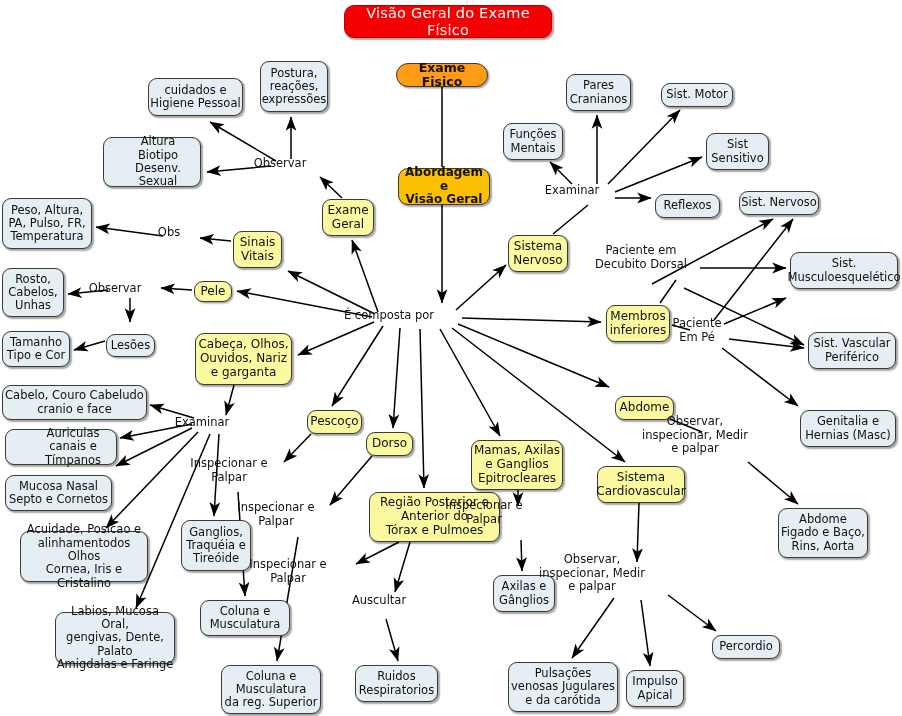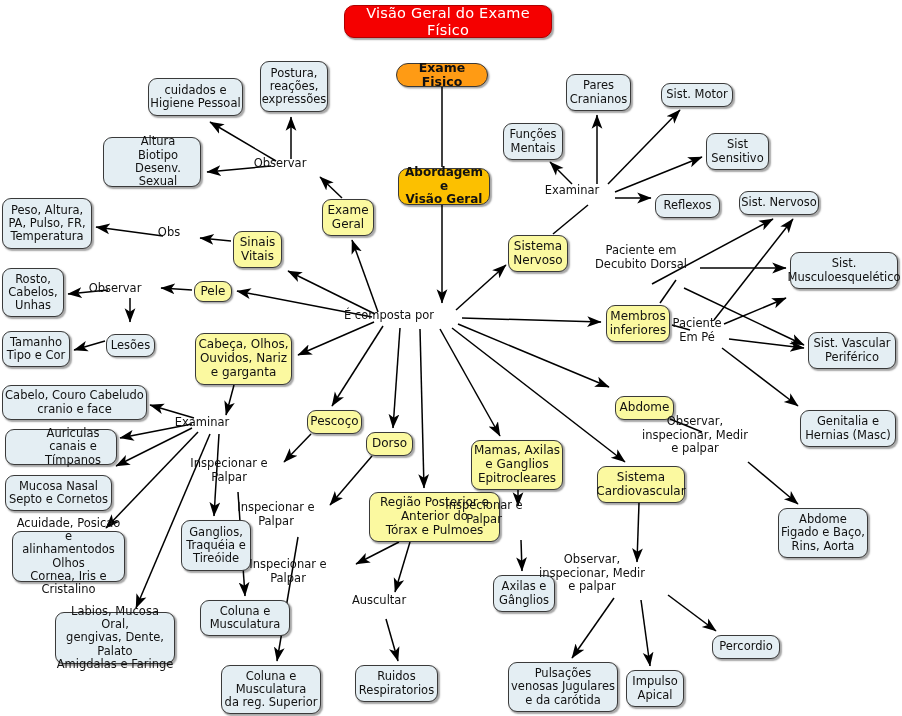--- a/index.html
+++ b/index.html
@@ -124,21 +124,21 @@
 Tipo e Cor</div>
       <div class="node n-yellow" style="left: 195px; top: 333px; width: 97px; height: 52px; white-space: pre-line;">Cabeça, Olhos,
 Ouvidos, Nariz
 e garganta</div>
       <div class="node n-blue" style="left: 2px; top: 385px; width: 145px; height: 35px; white-space: pre-line;">Cabelo,  Couro Cabeludo
 cranio e face</div>
       <div class="node n-blue" style="left: 5px; top: 429px; width: 112px; height: 36px; white-space: pre-line; padding-left: 24px;">Auriculas
 canais e Tímpanos</div>
       <div class="node n-blue" style="left: 5px; top: 475px; width: 107px; height: 36px; white-space: pre-line;">Mucosa Nasal
 Septo e Cornetos</div>
-      <div class="node n-blue" style="left: 12px; top: 531px; width: 113px; height: 51px; white-space: pre-line;">Acuidade, Posicao e
+      <div class="node n-blue" style="left: 20px; top: 531px; width: 128px; height: 51px; white-space: pre-line;">Acuidade, Posicao e
 alinhamentodos Olhos
 Cornea, Iris e Cristalino</div>
       <div class="node n-blue" style="left: 55px; top: 612px; width: 120px; height: 52px; white-space: pre-line; text-align: center;">Labios, Mucosa Oral,
 gengivas, Dente, Palato
 Amigdalas e Faringe</div>
       <div class="node n-blue" style="left: 181px; top: 520px; width: 70px; height: 51px; white-space: pre-line;">Ganglios,
 Traquéia e
 Tireóide</div>
       <div class="node n-yellow" style="left: 295px; top: 410px; width: 55px; height: 24px; white-space: pre-line; margin-left: 12px;">Pescoço</div>
       <div class="node n-blue" style="left: 200px; top: 600px; width: 90px; height: 36px; white-space: pre-line;">Coluna e

